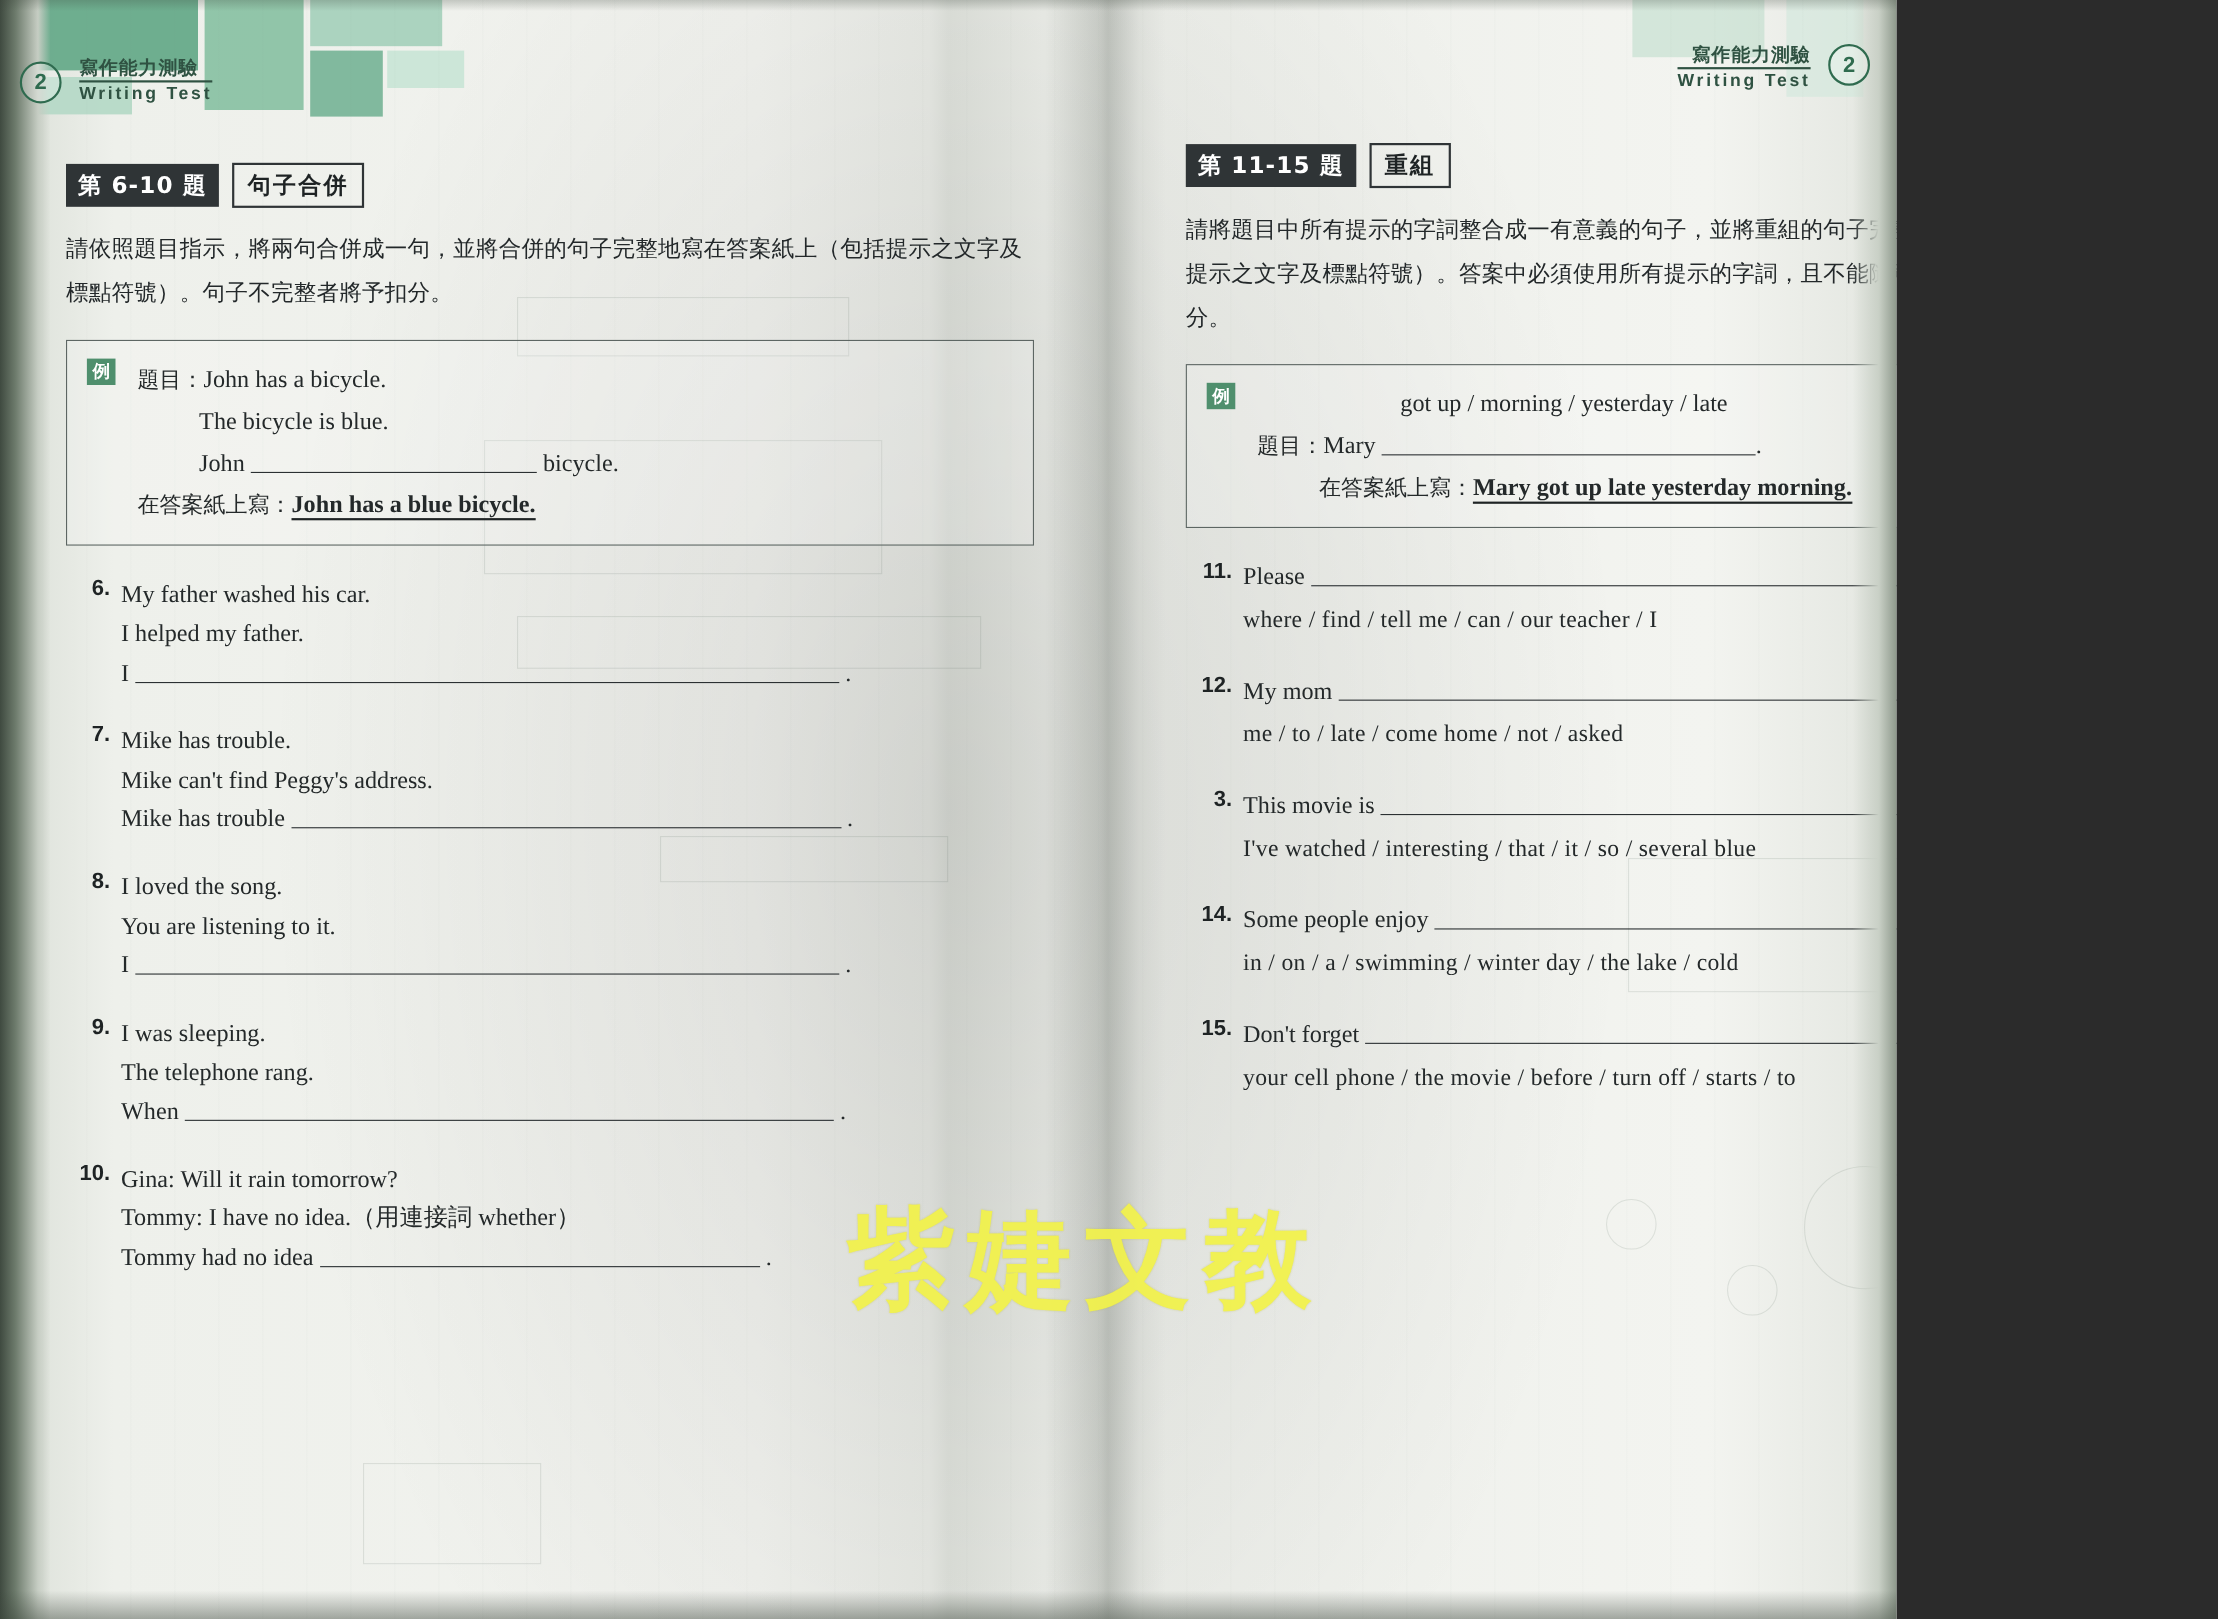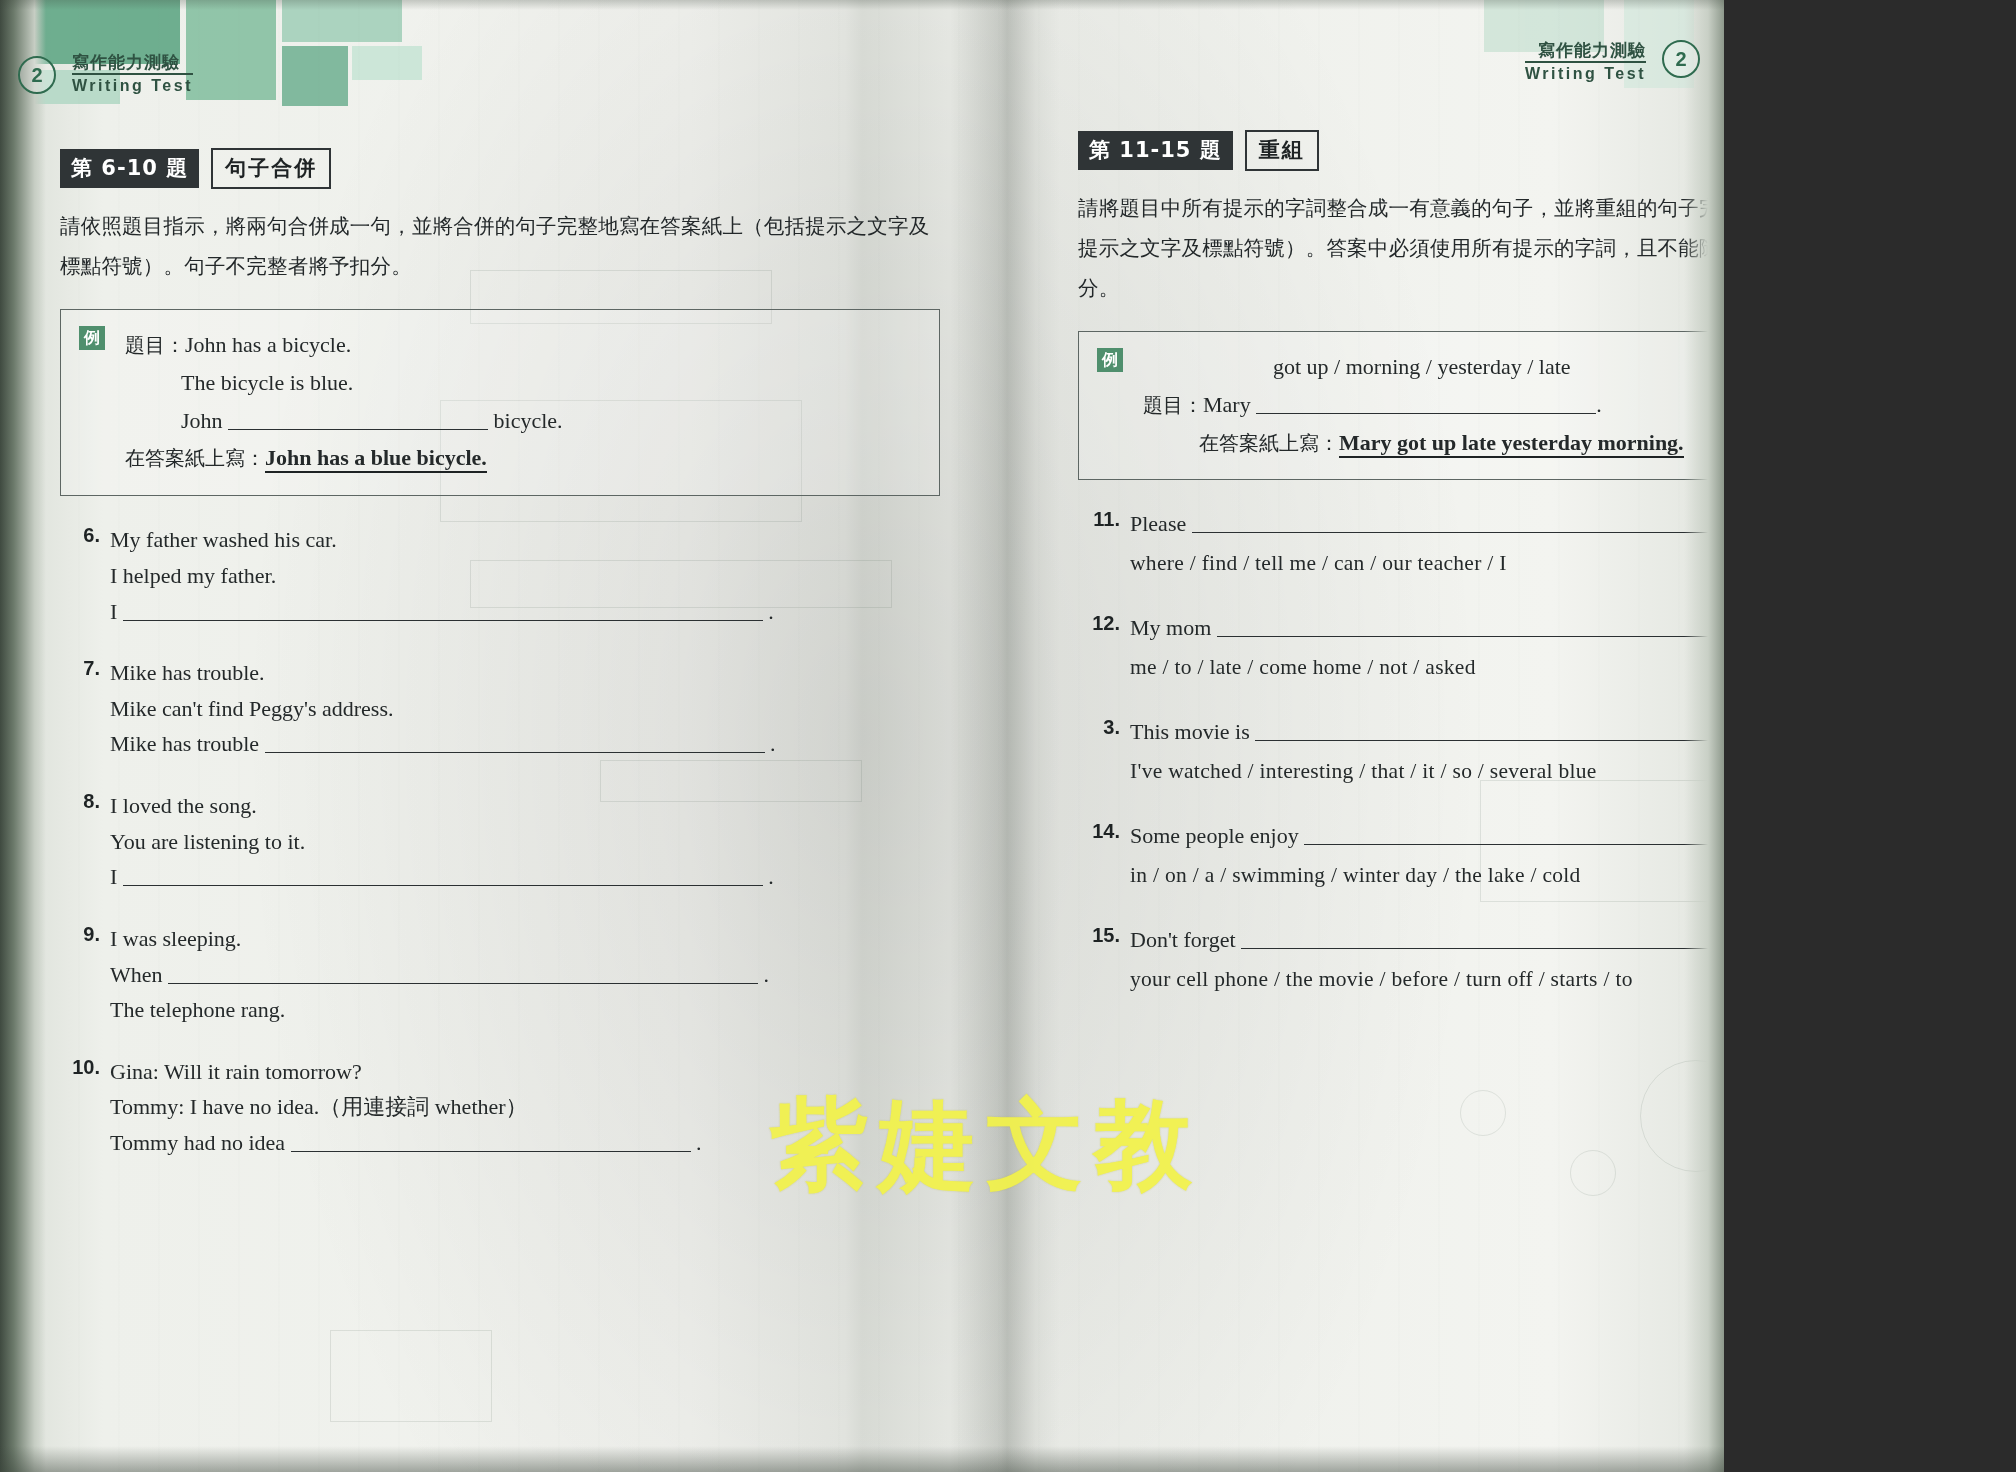--- a/index.html
+++ b/index.html
@@ -399,26 +399,26 @@
             <span class="blank" style="width:640px;"></span>
             <span>.</span>
           </div>
         </div>
       </div>
 
       <div class="q">
         <div class="num">9.</div>
         <div class="body">
           <div class="line">I was sleeping.</div>
+          <div class="line">The telephone rang.</div>
           <div class="line">
             <span>When</span>
             <span class="blank" style="width:590px;"></span>
             <span>.</span>
           </div>
-          <div class="line">The telephone rang.</div>
         </div>
       </div>
 
       <div class="q">
         <div class="num">10.</div>
         <div class="body">
           <div class="line">Gina: Will it rain tomorrow?</div>
           <div class="line">Tommy: I have no idea.（用連接詞 whether）</div>
           <div class="line">
             <span>Tommy had no idea</span>

